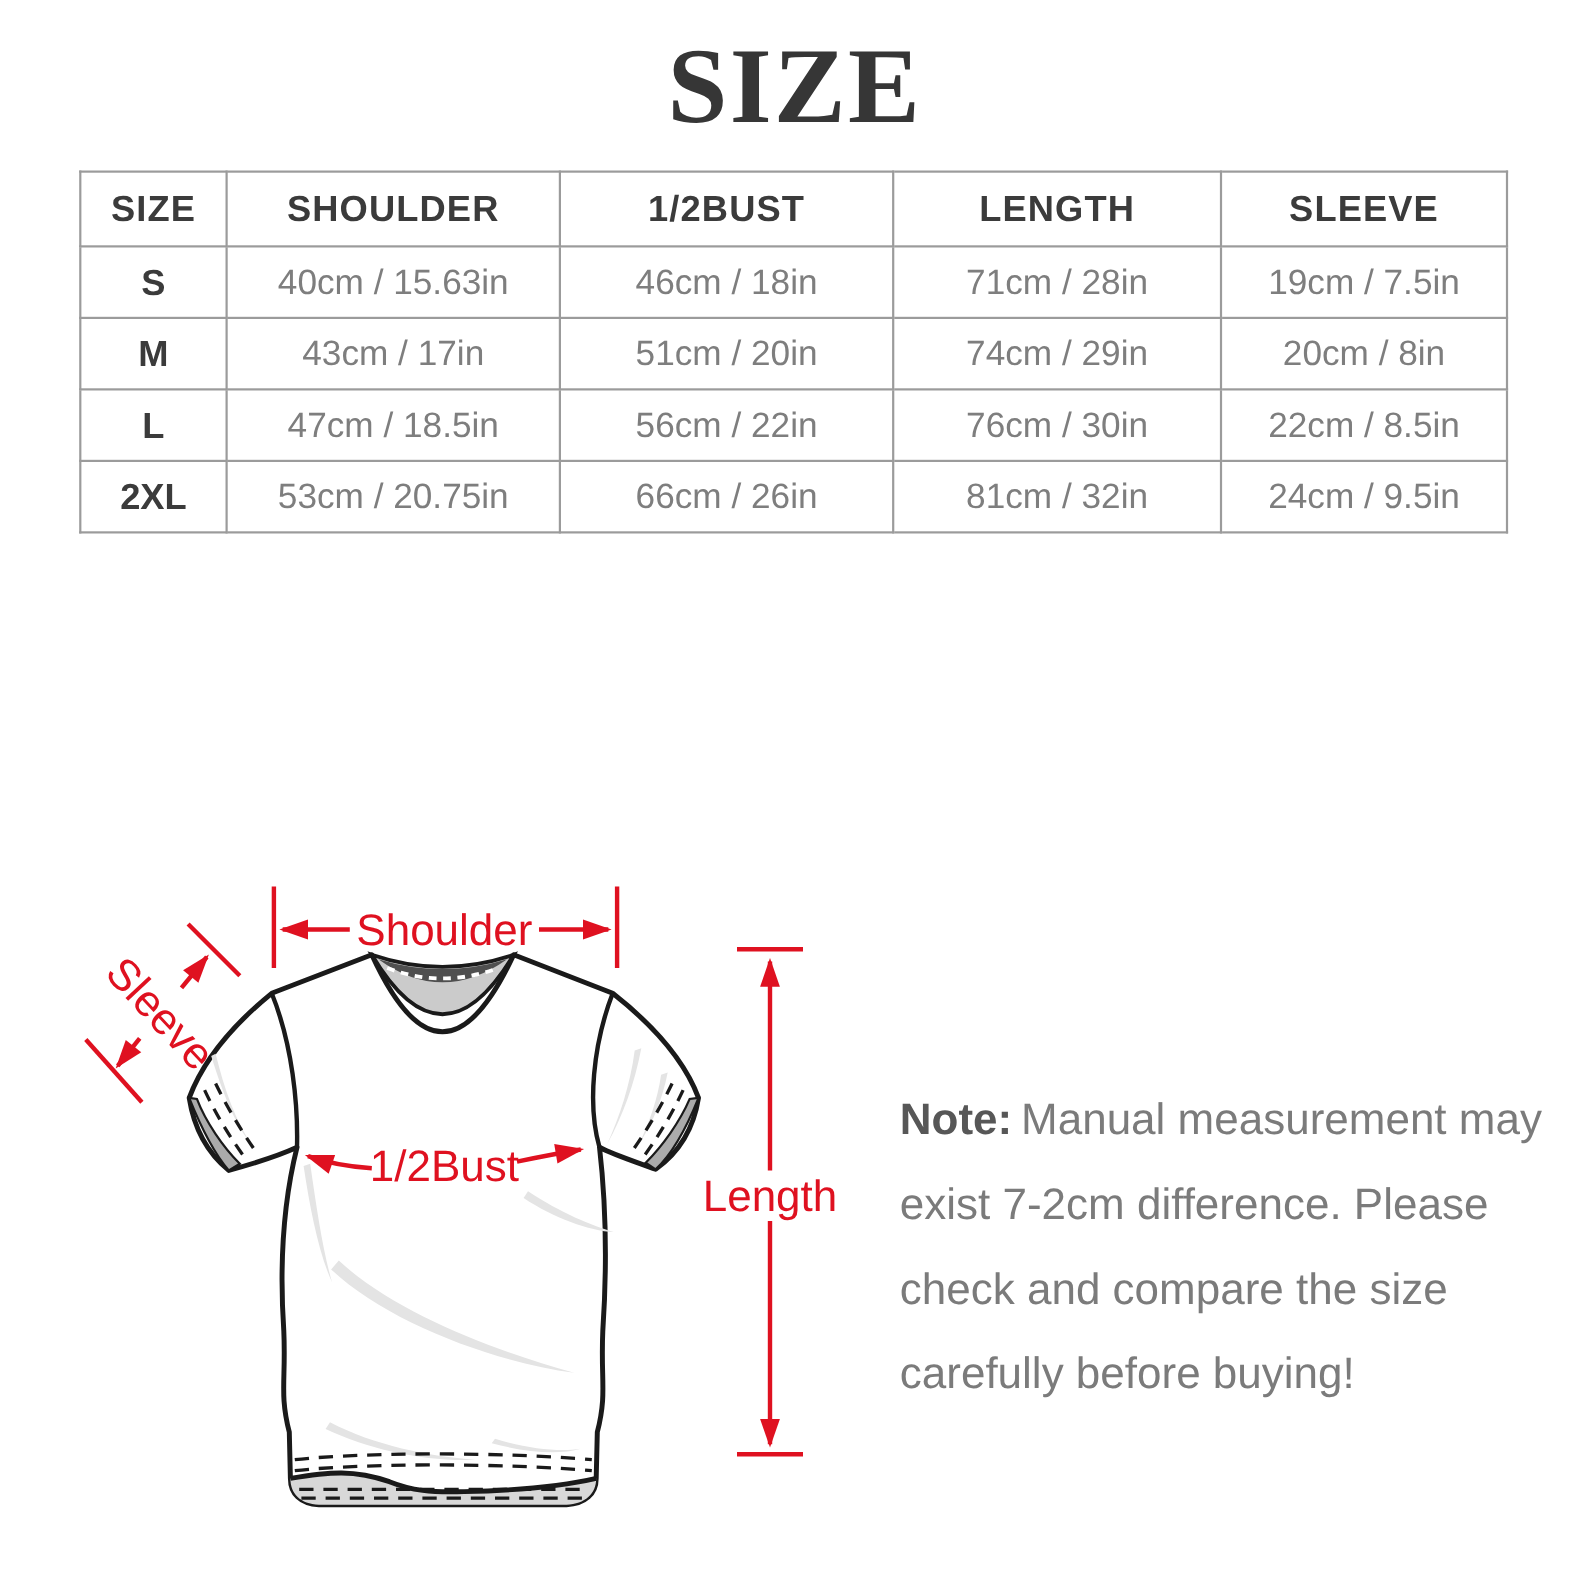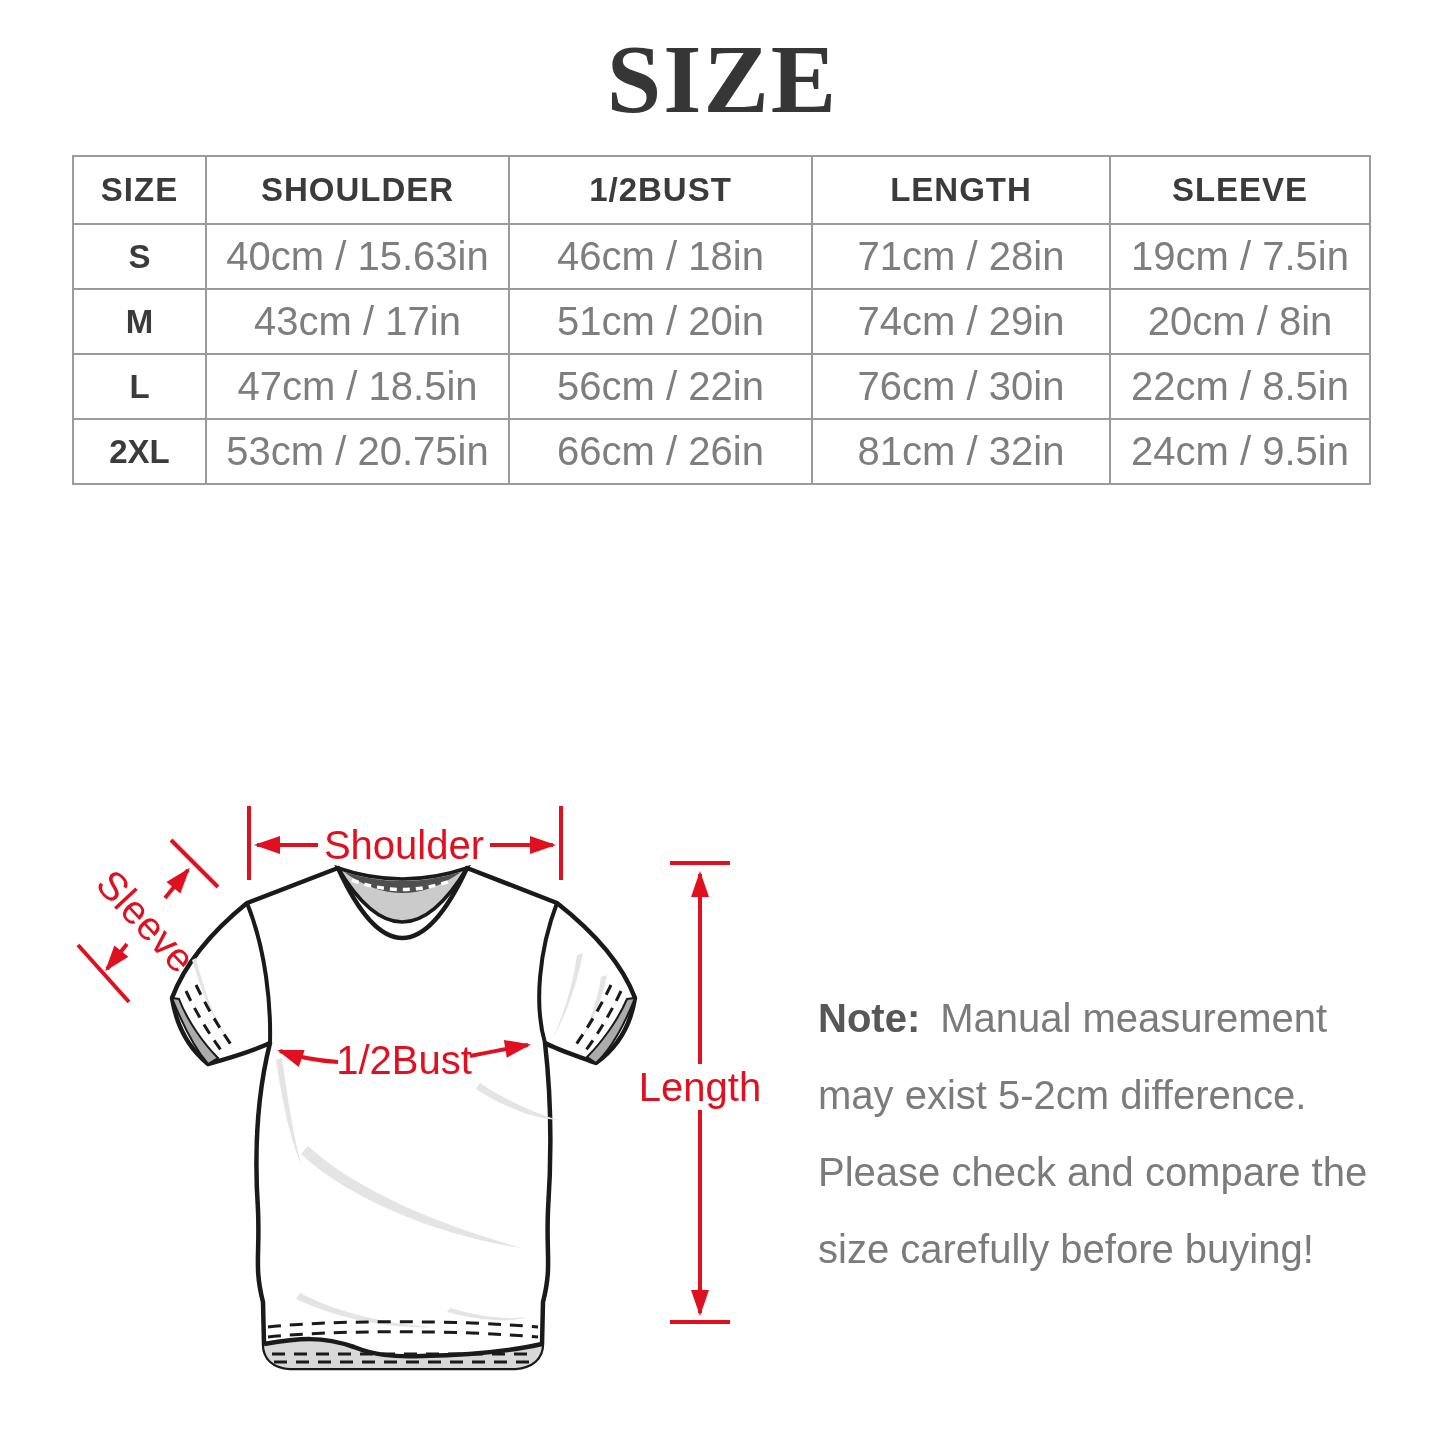--- a/index.html
+++ b/index.html
@@ -18,27 +18,27 @@
   }
   .size-table th,.size-table td{
     border:2px solid #9b9b9b;text-align:center;vertical-align:middle;padding:0;
     white-space:nowrap;overflow:hidden;
   }
   .size-table thead th{
     height:66px;font-size:33px;font-weight:bold;color:#3b3b3b;letter-spacing:1px;
   }
   .size-table tbody tr{height:65px;}
   .size-table tbody th{font-size:33px;font-weight:bold;color:#3b3b3b;}
-  .size-table tbody td{font-size:40px;font-weight:normal;color:#7e7e7e;}
+  .size-table tbody td{font-size:32px;font-weight:normal;color:#7e7e7e;}
   .diagram-svg{position:absolute;left:0;top:780px;width:1445px;height:665px;}
   .note{
     position:absolute;left:818px;top:980px;width:592px;
     font-size:40px;line-height:77px;color:#7b7b7b;
   }
-  .note b{color:#575757;font-weight:bold;margin-right:20px;}
+  .note b{color:#575757;font-weight:bold;margin-right:8px;}
   .red-label{font-family:"Liberation Sans",sans-serif;font-size:40px;}
 </style>
 </head>
 <body>
 
 <h1 class="title">SIZE</h1>
 
 <table class="size-table">
   <colgroup>
     <col style="width:133px">
@@ -178,14 +178,14 @@
 
   <g class="red-label" fill="#df1120" text-anchor="middle">
     <text x="404" y="859">Shoulder</text>
     <text transform="translate(146,921) rotate(47)" y="14">Sleeve</text>
     <text x="404" y="1074">1/2Bust</text>
     <text x="700" y="1101">Length</text>
   </g>
 </svg>
 
 <div class="note">
-  <b>Note:</b><span>Manual measurement may exist 5-2cm difference. Please check and compare the size carefully before buying!</span>
+  <b>Note:</b><span>Manual measurement may exist 7-2cm difference. Please check and compare the size carefully before buying!</span>
 </div>
 
 </body></html>

